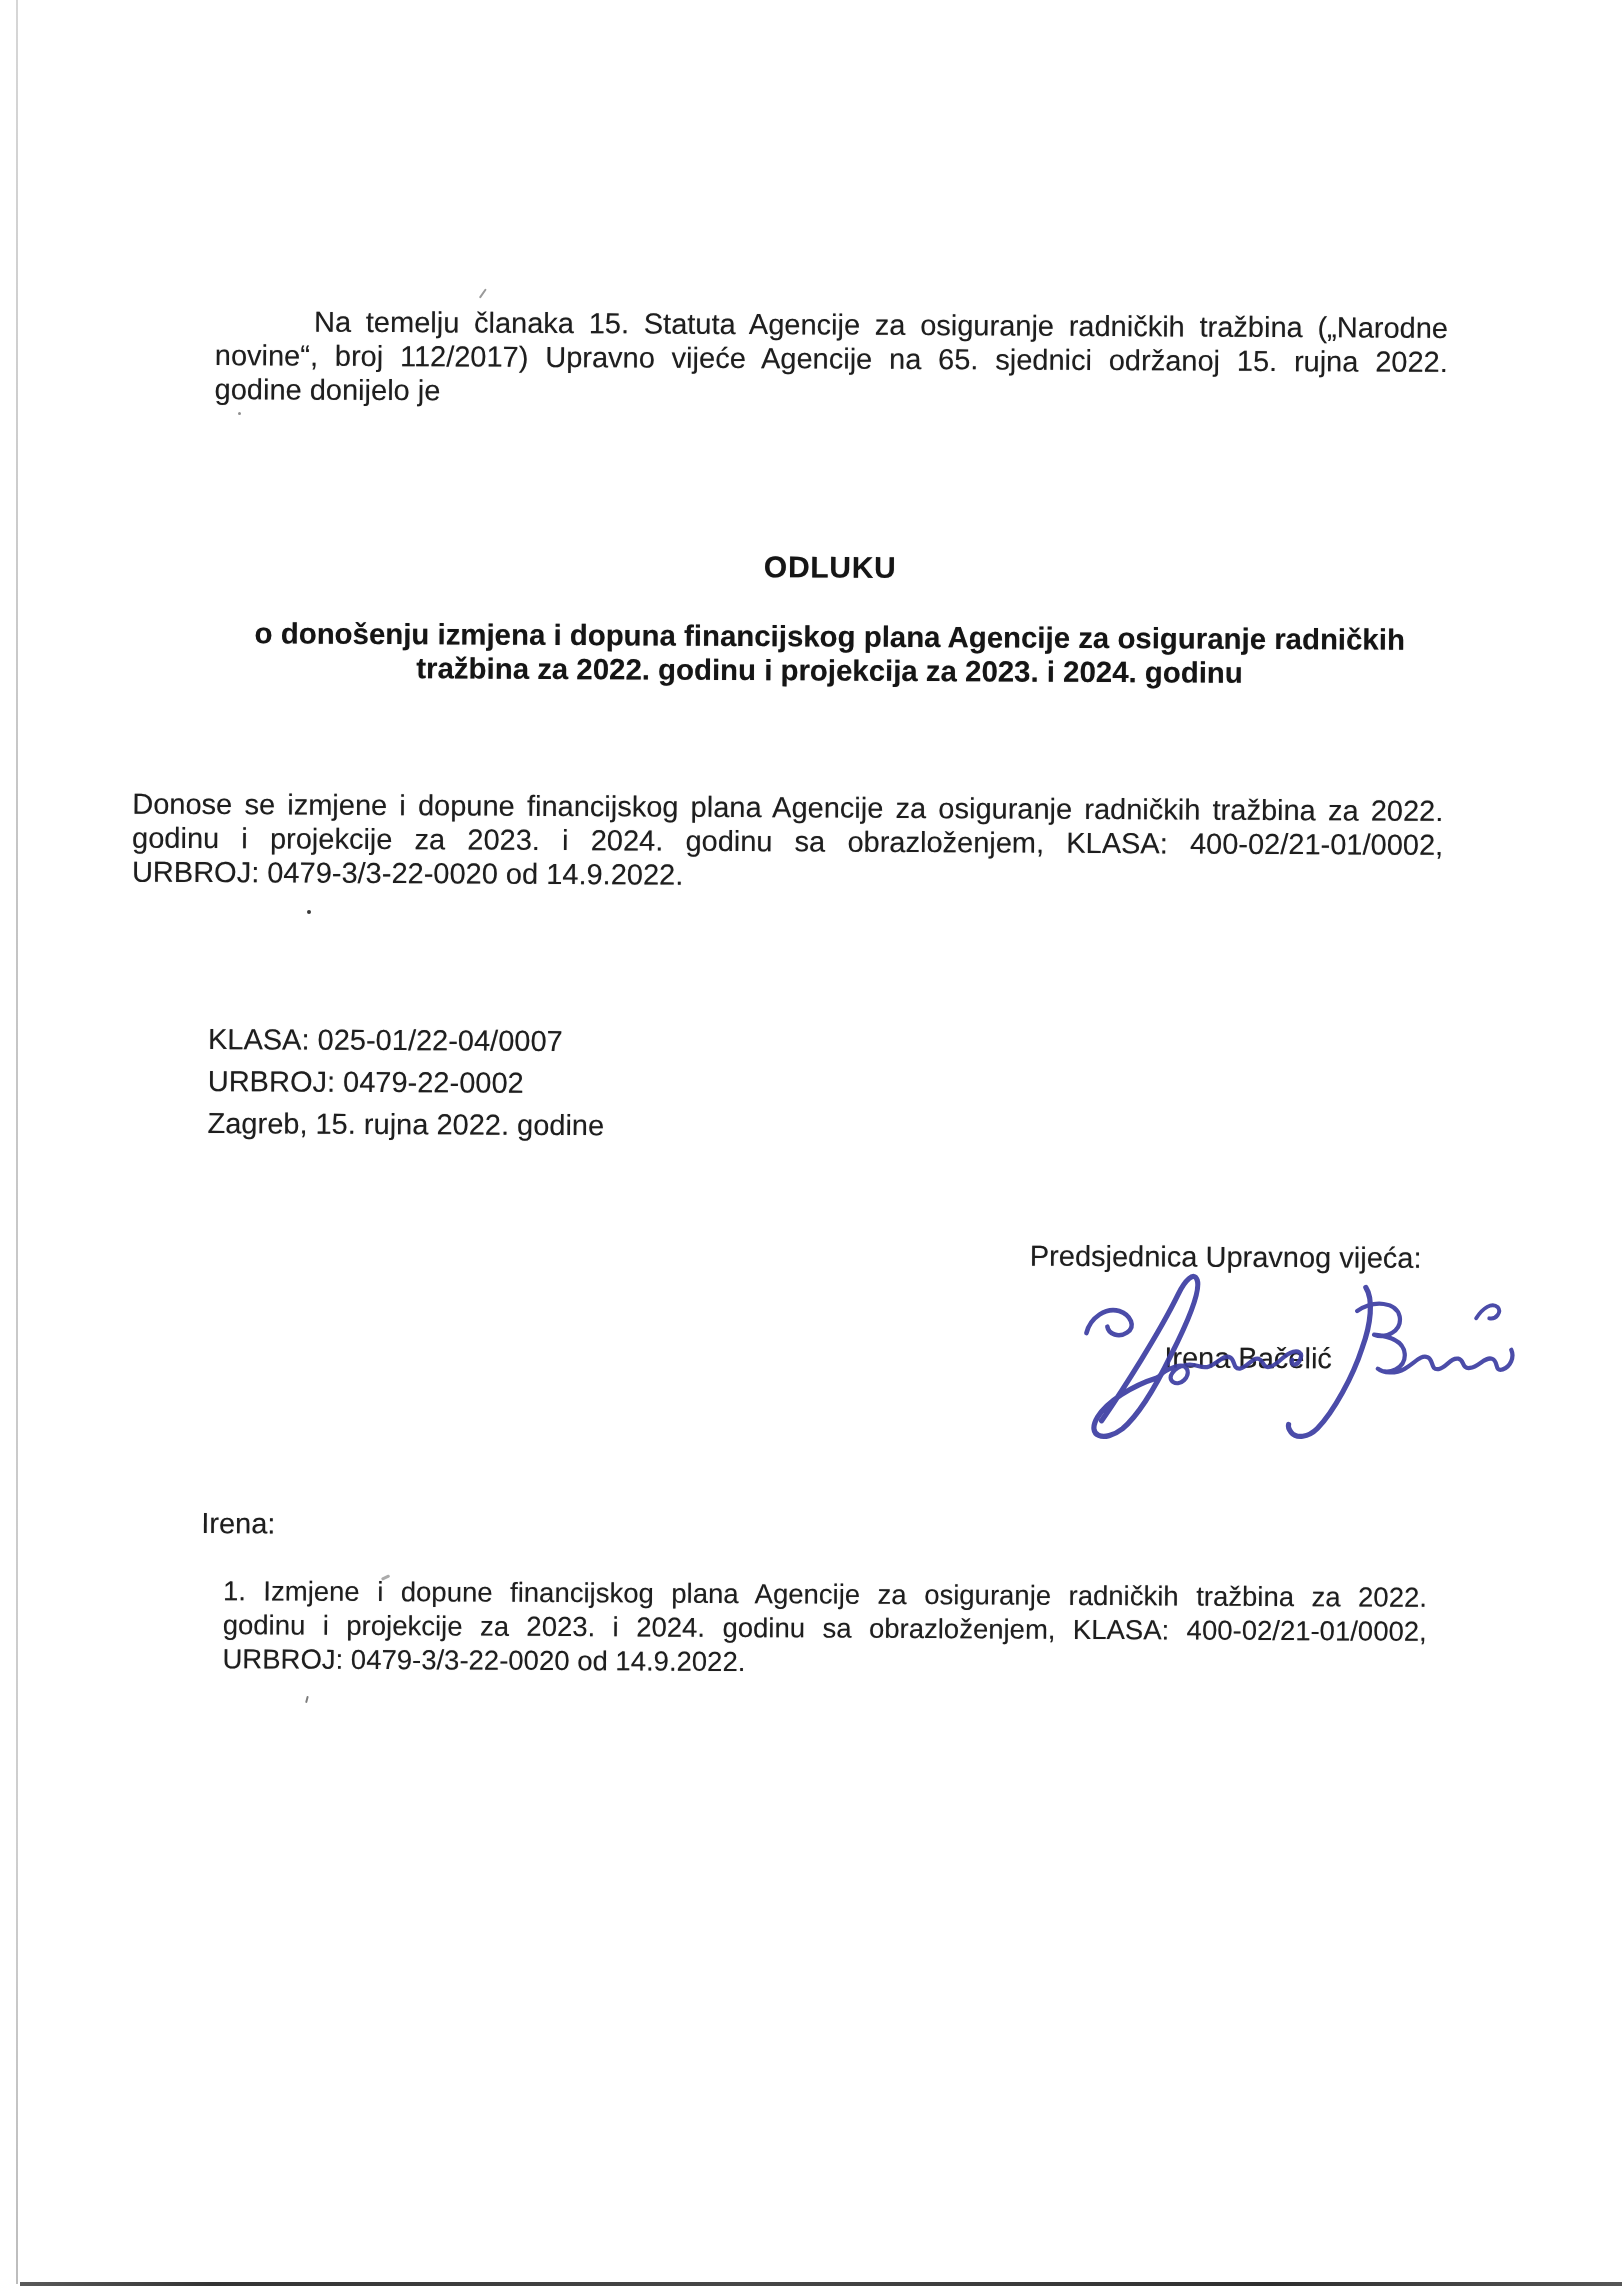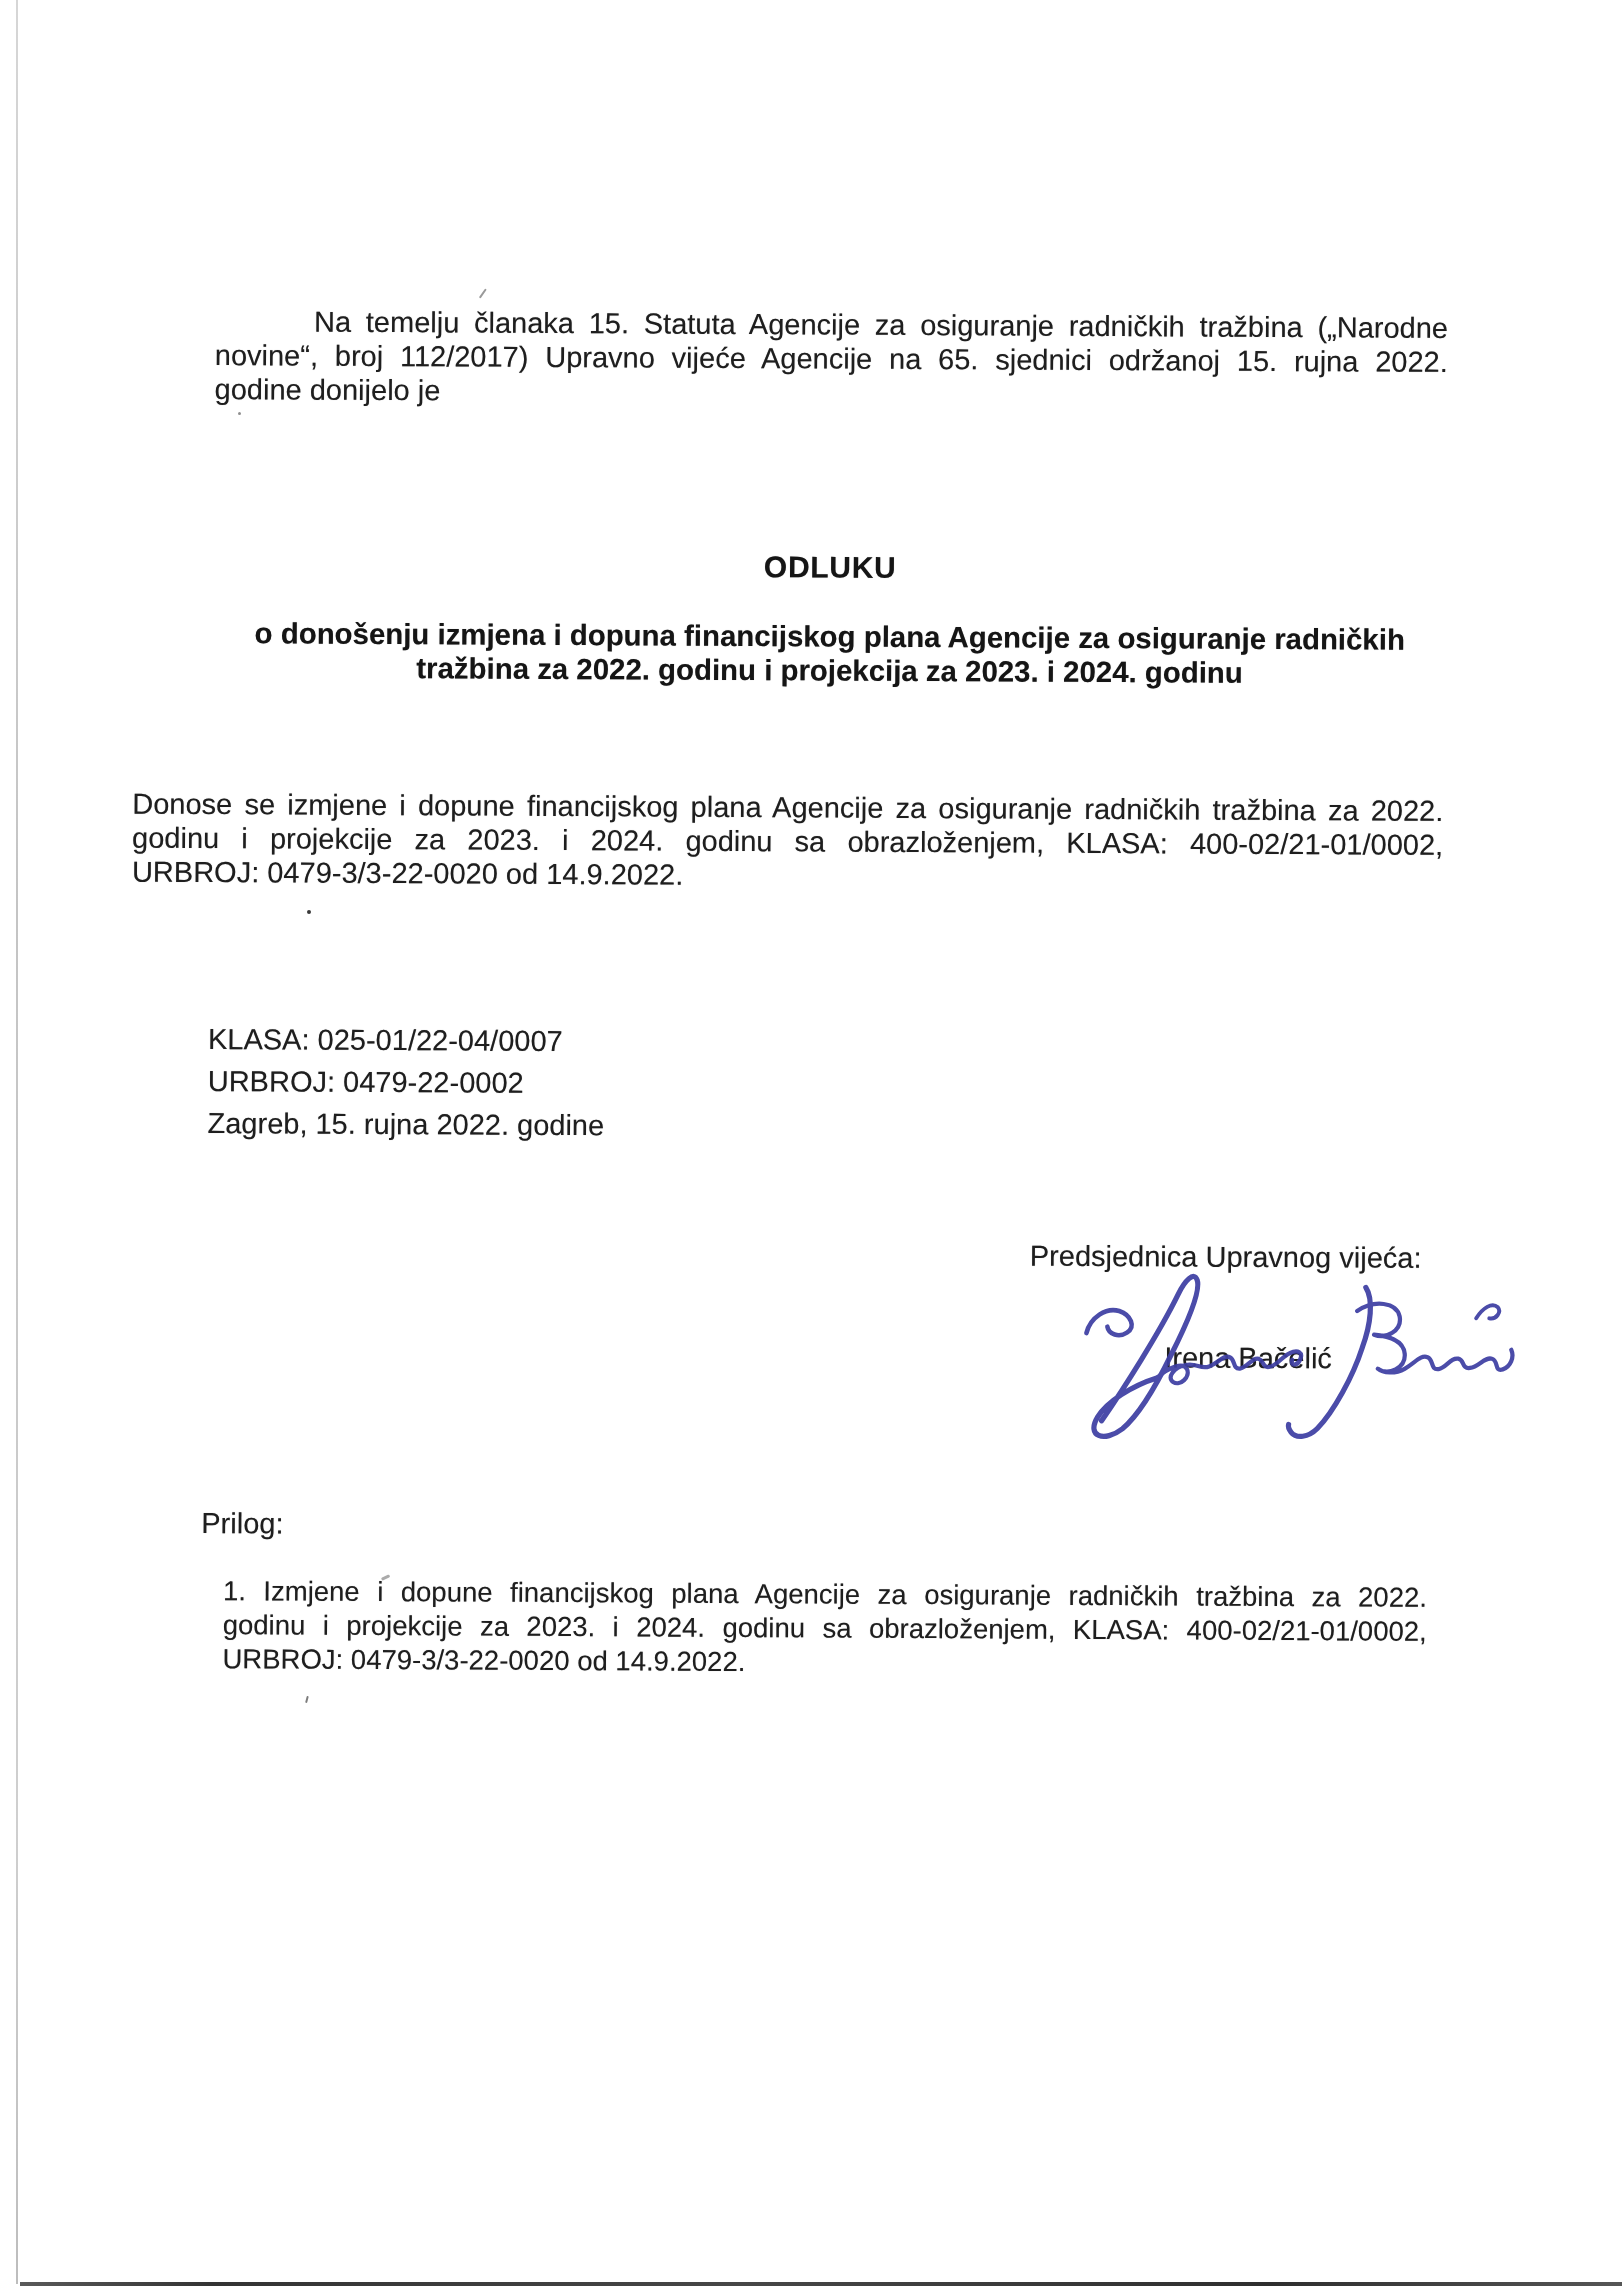--- a/index.html
+++ b/index.html
@@ -127,21 +127,21 @@
     <path stroke-width="8" d="M 465 26 C 477 44, 473 82, 460 118 C 446 162, 417 216, 392 242 C 378 256, 360 258, 352 248 C 348 243, 347 240, 348 236"></path>
 
     <path stroke-width="6.5" d="M 452 62 C 478 44, 512 48, 517 70 C 521 92, 496 105, 478 98 C 498 100, 523 105, 525 127
              C 527 149, 500 161, 484 150 C 492 157, 511 158, 525 150 C 541 141, 549 128, 560 132
              C 570 136, 564 152, 577 150 C 589 148, 595 132, 607 134 C 617 136, 612 150, 625 148
              C 639 146, 648 130, 659 134 C 669 138, 662 154, 675 150 C 687 146, 693 131, 688 120"></path>
 
     <path stroke-width="6" d="M 634 72 C 644 56, 658 47, 667 55 C 673 62, 665 74, 654 72"></path>
   </svg>
 
-  <div class="block prilog">Prilog:</div>
+  <div class="block prilog">Irena:</div>
   <div class="block item">
     <span class="line jl">1. Izmjene i dopune financijskog plana Agencije za osiguranje radničkih tražbina za 2022.</span>
     <span class="line jl">godinu i projekcije za 2023. i 2024. godinu sa obrazloženjem, KLASA: 400-02/21-01/0002,</span>
     <span class="line">URBROJ: 0479-3/3-22-0020 od 14.9.2022.</span>
   </div>
 
 </div>
 
 <div class="scan-left"></div>
 <div class="scan-bottom"></div>

